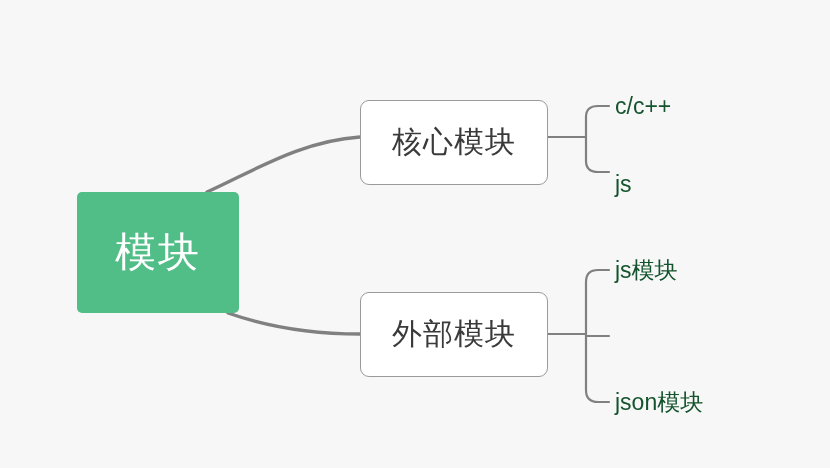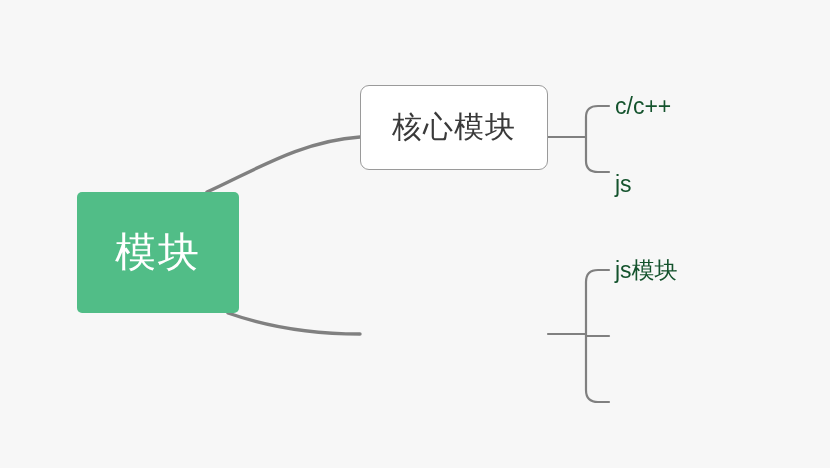--- a/index.html
+++ b/index.html
@@ -48,21 +48,21 @@
   .node-box {
     background: #ffffff;
     border: 1.6px solid #9a9a9a;
     border-radius: 9px;
     color: #3a3a3a;
     font-size: 30px;
     letter-spacing: 1px;
   }
   .node-core {
     left: 360px;
-    top: 85px;
+    top: 100px;
     width: 188px;
     height: 85px;
   }
   .node-external {
     left: 360px;
     top: 292px;
     width: 188px;
     height: 85px;
   }
   .leaf {
@@ -107,22 +107,26 @@
   </svg>
 
   <div class="node node-root">
     <span>模块</span>
   </div>
 
   <div class="node node-box node-core">
     <span>核心模块</span>
   </div>
 
+  <div class="node node-box node-external">
+    <span>外部模块</span>
+  </div>
 
   <div class="leaf leaf-sm leaf-cpp">c/c++</div>
 
   <div class="leaf leaf-sm leaf-js">js</div>
 
   <div class="leaf leaf-sm leaf-jsmod">js模块</div>
 
 
+  <div class="leaf leaf-sm leaf-jsonmod">json模块</div>
 
 </div>
 
 </body></html>

